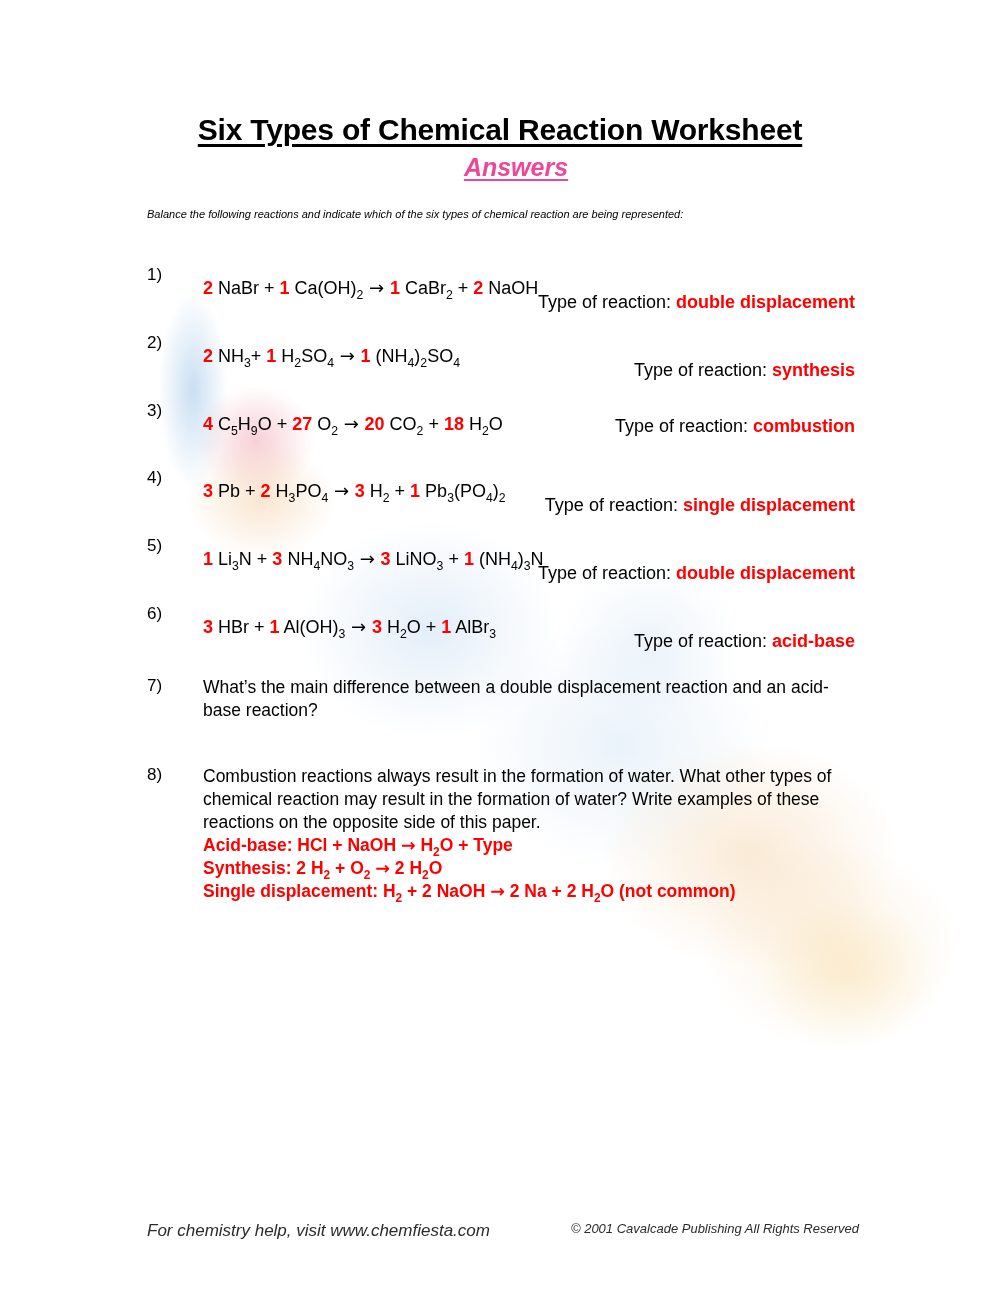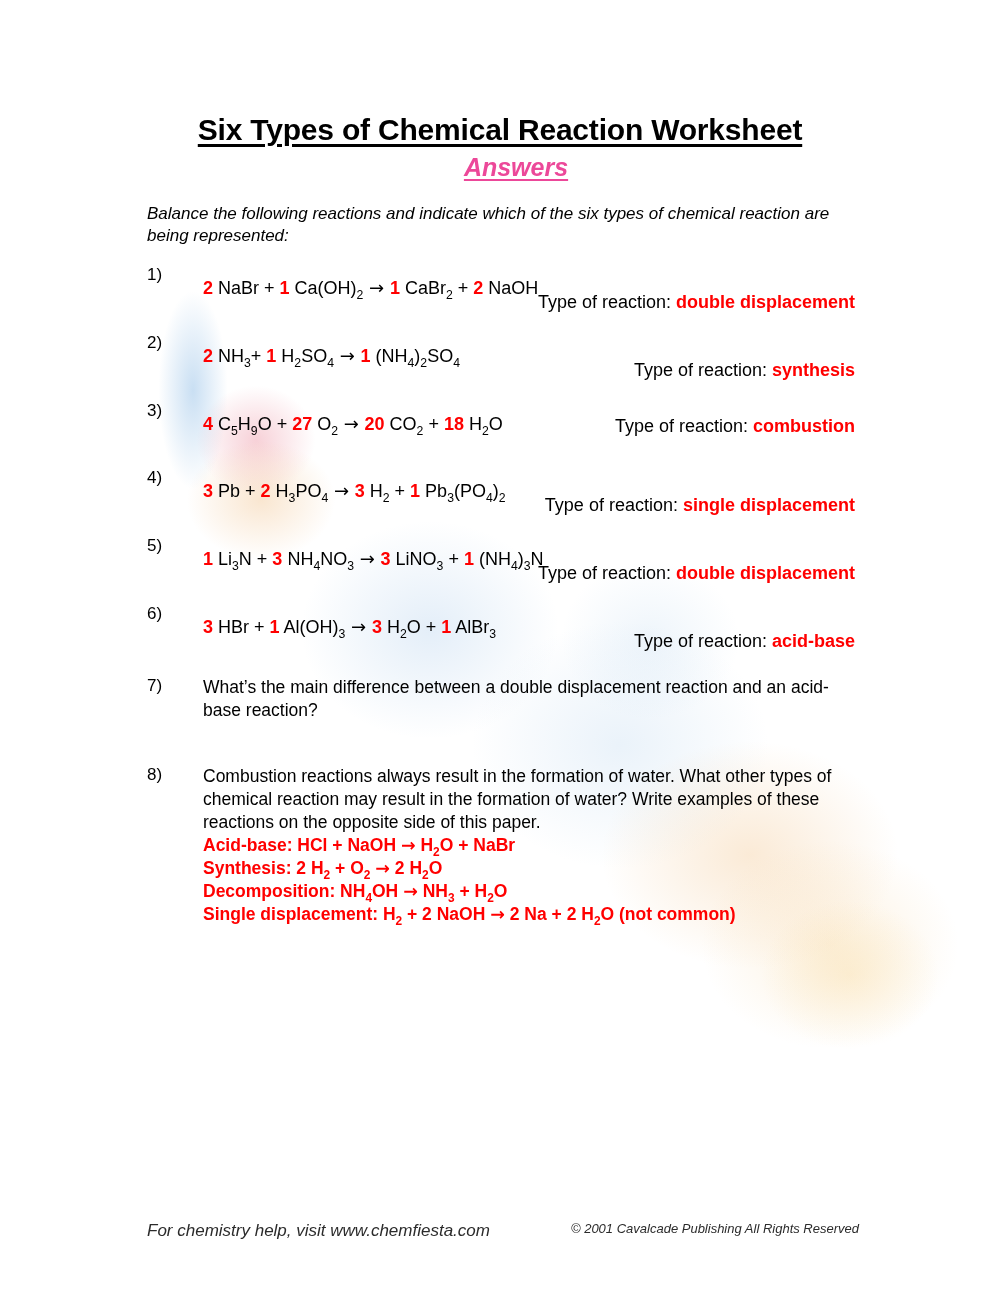--- a/index.html
+++ b/index.html
@@ -76,21 +76,21 @@
     font-style: italic;
     color: #ec4899;
     text-decoration: underline;
     text-underline-offset: 3px;
   }
 
   .instructions {
     position: absolute;
     left: 147px; top: 203px;
     width: 712px;
-    font-size: 17px;
+    font-size: 11px;
     font-style: italic;
     line-height: 22px;
   }
 
   
   .qrow { position: absolute; left: 147px; width: 712px; }
   .qnum {
     position: absolute;
     left: 0; top: 0;
     width: 50px;
@@ -208,23 +208,22 @@
       <div class="wq" style="top: 676px;">
         <div class="qnum">7)</div>
         <div class="wqbody">
           <div>What’s the main difference between a double displacement reaction and an acid-base reaction?</div>
         </div>
       </div>
       <div class="wq" style="top: 765px;">
         <div class="qnum">8)</div>
         <div class="wqbody">
           <div>Combustion reactions always result in the formation of water.  What other types of chemical reaction may result in the formation of water?  Write examples of these reactions on the opposite side of this paper.</div>
-          <div class="redline"><span>Acid-base:  HCl + NaOH </span><span class="arrow">→</span><span> H</span><sub>2</sub><span>O + NaBr</span></div>
+          <div class="redline"><span>Acid-base:  HCl + NaOH </span><span class="arrow">→</span><span> H</span><sub>2</sub><span>O + Type</span></div>
           <div class="redline"><span>Synthesis:  2 H</span><sub>2</sub><span> + O</span><sub>2</sub><span> </span><span class="arrow">→</span><span> 2 H</span><sub>2</sub><span>O</span></div>
-          <div class="redline"><span>Decomposition:  NH</span><sub>4</sub><span>OH </span><span class="arrow">→</span><span> NH</span><sub>3</sub><span> + H</span><sub>2</sub><span>O</span></div>
           <div class="redline"><span>Single displacement:  H</span><sub>2</sub><span> + 2 NaOH </span><span class="arrow">→</span><span> 2 Na + 2 H</span><sub>2</sub><span>O (not common)</span></div>
         </div>
       </div>
     </div>
 
   <div class="footer-left">For chemistry help, visit www.chemfiesta.com</div>
   <div class="footer-right">© 2001 Cavalcade Publishing All Rights Reserved</div>
 
 </div>
 

